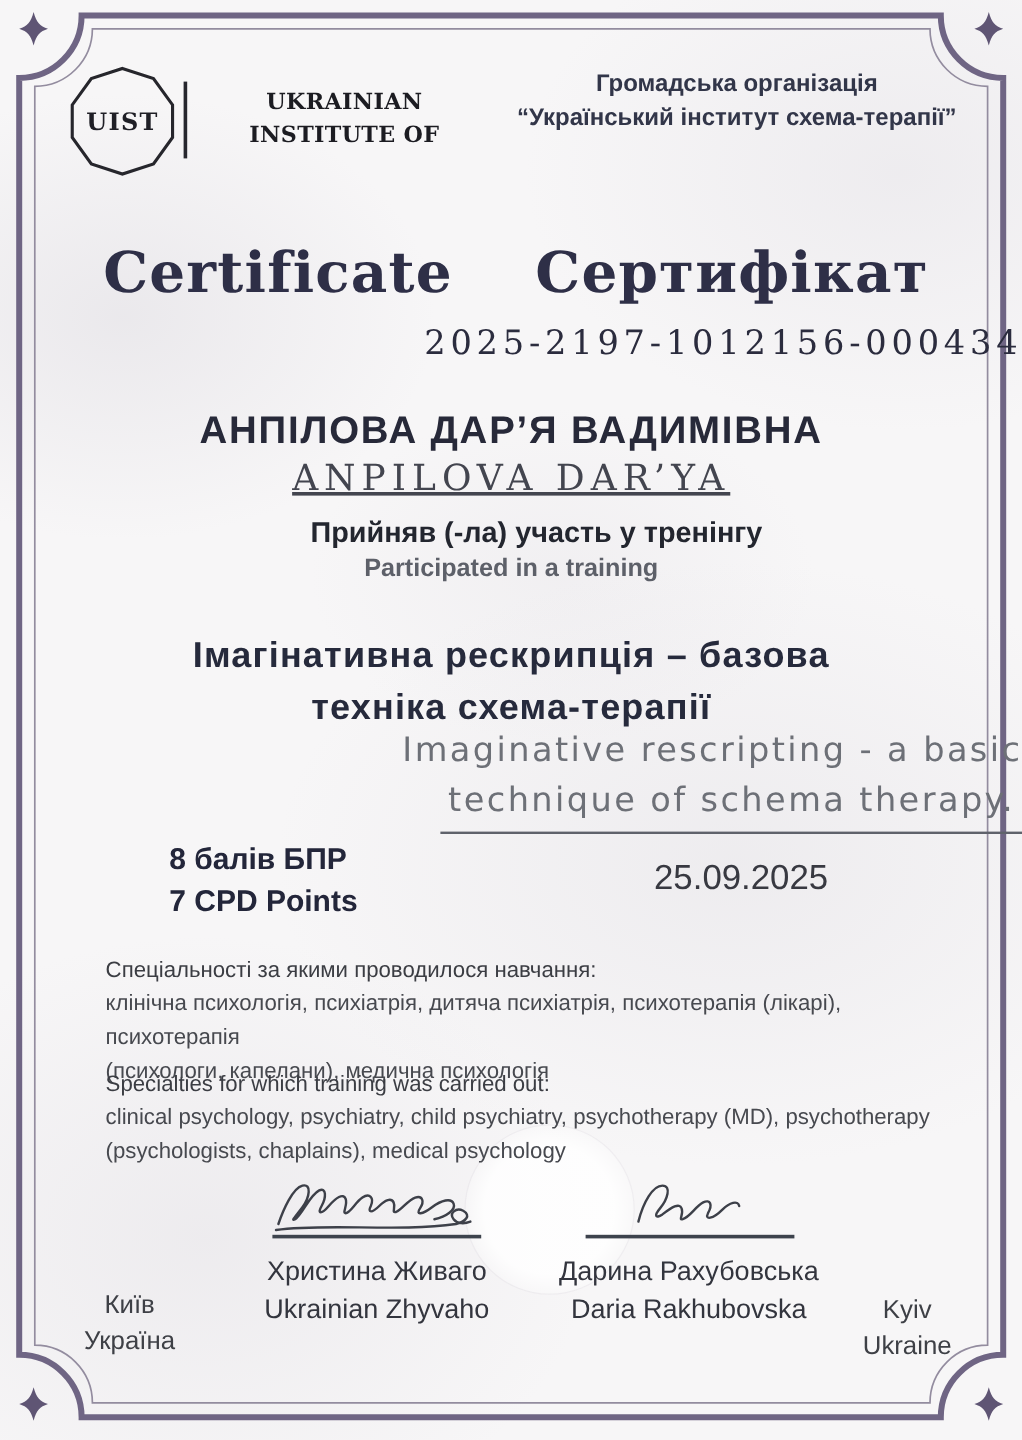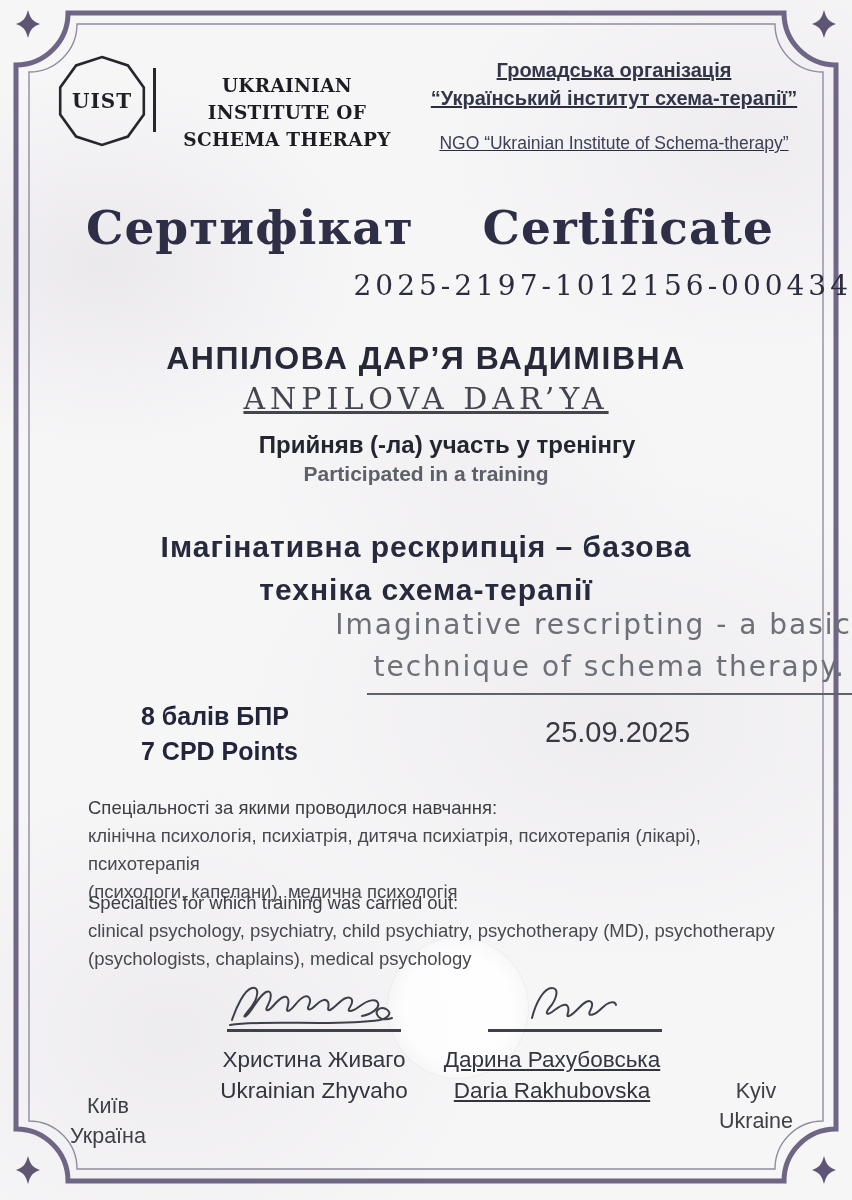--- a/index.html
+++ b/index.html
@@ -27,21 +27,21 @@
   .logo-abbr{
     position:absolute;left:0;top:0;width:92px;height:92px;display:flex;align-items:center;justify-content:center;
     font-family:"DejaVu Serif",serif;font-weight:bold;font-size:20px;letter-spacing:1px;color:#1f1f26;text-align:right;
   }
   .logo-divider{left:153px;top:68px;width:2.5px;height:64px;background:#26262d;}
   .org-name{
     left:168px;top:72px;width:238px;text-align:center;
     font-family:"DejaVu Serif",serif;font-weight:bold;font-size:18.5px;line-height:27px;
     letter-spacing:.3px;color:#1c1c22;
   }
-  .ngo-block{left:412px;top:56px;width:404px;text-align:center;text-decoration:underline;}
+  .ngo-block{left:412px;top:56px;width:404px;text-align:center;}
   .ngo-ua{font-weight:bold;font-size:20px;line-height:28px;color:#323649;}
   .ngo-en{margin-top:21px;font-size:17.5px;color:#3d4156;}
   
   .title-row{left:86px;top:200px;width:688px;display:flex;justify-content:space-between;}
   .title{font-family:"DejaVu Serif",serif;font-weight:bold;font-size:47px;letter-spacing:1px;color:#2e2f47;}
   .cert-number{
     left:0;top:269px;width:100%;text-align:right;
     font-family:"DejaVu Serif",serif;font-size:28px;letter-spacing:4px;color:#2b2c3e;
   }
   
@@ -64,24 +64,24 @@
   .spec-body{color:#47494f;white-space:pre-line;}
   
   .sig{position:absolute;}
   .sig-left{left:222px;top:978px;}
   .sig-right{left:502px;top:980px;}
   .sigline{position:absolute;top:1029px;height:3px;background:#3d434d;}
   .sigline-left{left:227px;width:174px;}
   .sigline-right{left:488px;width:174px;}
   .signames{position:absolute;top:1044px;width:240px;text-align:center;font-size:22.5px;line-height:31px;color:#33353e;}
   .signames-left{left:194px;}
-  .signames-right{left:432px;text-decoration:underline;}
+  .signames-right{left:454px;}
   
   .loc{position:absolute;text-align:center;font-size:21.5px;line-height:30px;color:#3e4046;}
-  .loc-left{left:58px;top:1072px;width:100px;margin-top:19px;}
+  .loc-left{left:58px;top:1072px;width:100px;}
   .loc-right{left:706px;top:1076px;width:100px;}
 </style>
 </head>
 <body>
 
 <div class="page">
 
   <svg class="border-svg" width="852" height="1200" viewBox="0 0 852 1200">
     <path d="M68 13 L784 13 A52 52 0 0 0 836 65 L836 1129 A52 52 0 0 0 784 1181 L68 1181 A52 52 0 0 0 16 1129 L16 65 A52 52 0 0 0 68 13 Z" fill="none" stroke="#6f6584" stroke-width="5"></path>
     <path d="M77 24 L775 24 A48 48 0 0 0 823 72 L823 1121 A48 48 0 0 0 775 1169 L77 1169 A48 48 0 0 0 29 1121 L29 72 A48 48 0 0 0 77 24 Z" fill="none" stroke="#938c9f" stroke-width="1.4"></path>
@@ -95,32 +95,30 @@
 
   <div class="abs logo-wrap">
     <svg width="92" height="92" viewBox="0 0 92 92">
       <polygon points="46,2 71.9,10.4 87.8,32.4 87.8,59.6 71.9,81.6 46,90 20.1,81.6 4.2,59.6 4.2,32.4 20.1,10.4" fill="none" stroke="#26262c" stroke-width="2.6"></polygon>
     </svg>
     <span class="logo-abbr">UIST</span>
   </div>
   <div class="abs logo-divider"></div>
   <div class="abs org-name">
     <div>UKRAINIAN INSTITUTE OF</div>
-    <div>SCHEMA THERAPY</div>
   </div>
 
   <div class="abs ngo-block">
     <div class="ngo-ua">Громадська організація</div>
     <div class="ngo-ua">“Український інститут схема-терапії”</div>
-    <div class="ngo-en">NGO “Ukrainian Institute of Schema-therapy”</div>
   </div>
 
   <div class="abs title-row">
+    <span class="title">Certificate</span>
     <span class="title">Сертифікат</span>
-    <span class="title">Certificate</span>
   </div>
   <div class="abs cert-number">2025-2197-1012156-000434</div>
 
   <div class="abs name-ua">АНПІЛОВА ДАР’Я ВАДИМІВНА</div>
   <div class="abs name-en">ANPILOVA DAR’YA</div>
   <div class="abs part-ua">Прийняв (-ла) участь у тренінгу</div>
   <div class="abs part-en">Participated in a training</div>
 
   <div class="abs training-ua">
     <div>Імагінативна рескрипція – базова</div>

